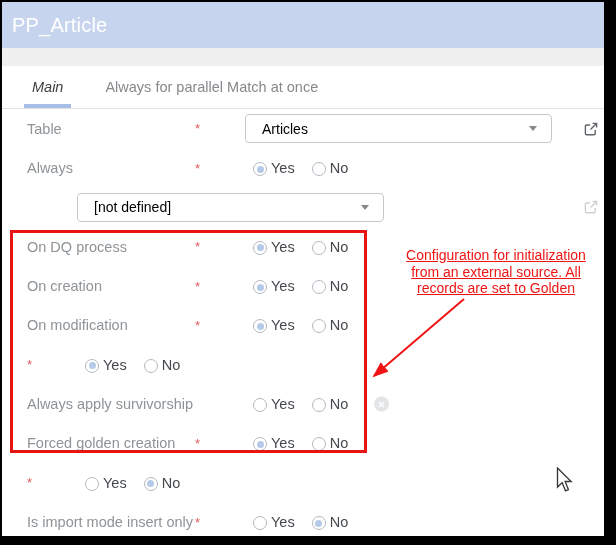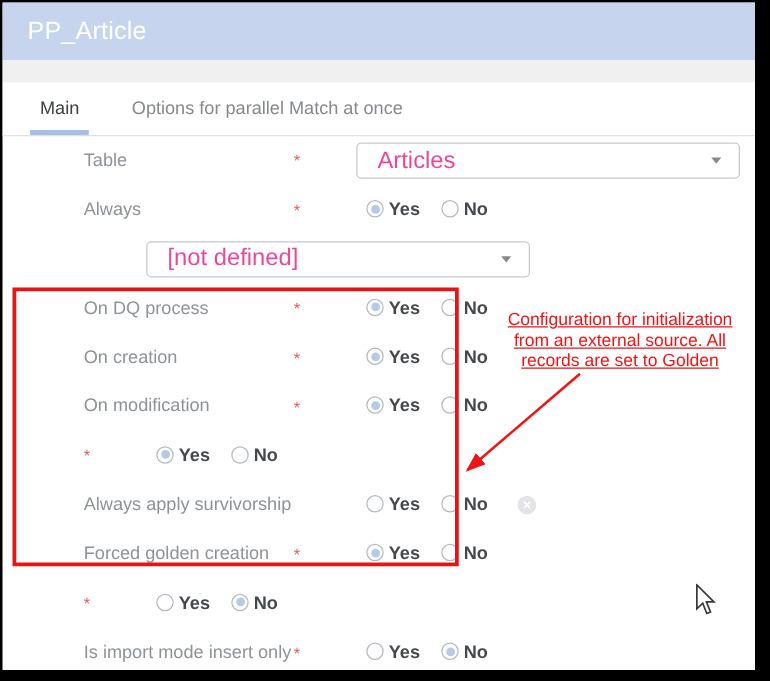--- a/index.html
+++ b/index.html
@@ -8,61 +8,61 @@
     position: relative; width: 616px; height: 545px;
     background: #000; overflow: hidden;
     font-family: "Liberation Sans", sans-serif;
   }
   .screen {
     position: absolute; left: 2px; top: 2px; width: 602px; height: 534px;
     background: #fff; overflow: hidden;
   }
   .app-header {
     height: 46px; background: #c7d4ed; color: #fff;
-    display: flex; align-items: center; padding-left: 20px;
+    display: flex; align-items: center; padding-left: 10px;
     font-size: 20px; letter-spacing: .2px;
   }
   .sub-strip { height: 18px; background: #f0f0f1; }
   .tabs {
     position: relative; height: 43px; background: #fff;
     border-bottom: 1px solid #e0e2e4; display: flex; align-items: stretch;
   }
   .tab { display: flex; align-items: center; font-size: 14.5px; position: relative; }
-  .tab.active { color: #3c4043; margin-left: 30px; }
+  .tab.active { color: #3c4043; margin-left: 30px; font-style: italic; }
   .tab.active::after {
     content: ""; position: absolute; left: -8px; right: -8px; bottom: 0;
     height: 4px; background: #a7bfe6;
   }
   .tab.inactive { color: #85898d; margin-left: 42px; }
 
-  .rows { position: absolute; top: 107px; left: 0; right: 0; padding-left: 40px; }
+  .rows { position: absolute; top: 107px; left: 0; right: 0; }
   .row { position: relative; height: 39.35px; display: flex; align-items: center; padding-left: 25px; }
   .row-label { width: 168px; font-size: 14.5px; color: #8e9397; }
   .row-asterisk { width: 10px; color: #e25b5b; font-size: 13px; }
   .row-control { display: flex; align-items: center; margin-left: 40px; }
   .row-control.radios { padding-left: 8px; }
 
   .select {
     width: 307px; height: 29px; border: 1px solid #c6c9cc; border-radius: 4px;
     background: #fff; display: flex; align-items: center; padding: 0 14px 0 16px;
   }
-  .select-value { flex: 1; font-size: 19px; color: #ec4899; }
+  .select-value { flex: 1; font-size: 14px; color: #000000; }
   .select-value.italic { }
   .chevron {
     width: 0; height: 0; border-left: 4px solid transparent;
     border-right: 4px solid transparent; border-top: 5px solid #85898d;
   }
   .ext-link {
     position: absolute; left: 581px; top: 50%; transform: translateY(-50%);
     width: 16px; height: 16px; color: #5f6368;
   }
   .ext-link.disabled { color: #ccd0d3; }
   .ext-link svg { display: block; }
 
-  .radio-option { display: flex; align-items: flex-start; margin-right: 17px; font-weight: bold; }
+  .radio-option { display: flex; align-items: flex-end; margin-right: 17px; }
   .radio {
     width: 14px; height: 14px; border-radius: 50%;
     border: 1px solid #b4bac1; background: #fff; position: relative; margin-right: 4px;
   }
   .radio.checked::after {
     content: ""; position: absolute; left: 2.5px; top: 2.5px;
     width: 7px; height: 7px; border-radius: 50%; background: #b5c9e9;
   }
   .radio-text { font-size: 14.5px; color: #45494e; }
 
@@ -94,21 +94,21 @@
   <div class="screen">
 
     <div class="app-header">
       <span>PP_Article</span>
     </div>
 
     <div class="sub-strip"></div>
 
     <div class="tabs">
       <div class="tab active">Main</div>
-      <div class="tab inactive">Options for parallel Match at once</div>
+      <div class="tab inactive">Always for parallel Match at once</div>
     </div>
 
     <div class="rows">
         <div class="row">
           <span class="ext-link">
             <svg width="16" height="16" viewBox="0 0 16 16" fill="none" stroke="currentColor" stroke-width="1.4">
               <path d="M12.2,9 v3.6 a1.2,1.2 0 0 1 -1.2,1.2 H3.6 a1.2,1.2 0 0 1 -1.2,-1.2 V5.2 a1.2,1.2 0 0 1 1.2,-1.2 H7"></path>
               <path d="M9.6,2.4 h4 v4"></path>
               <path d="M13.4,2.6 L7.6,8.4"></path>
             </svg>

